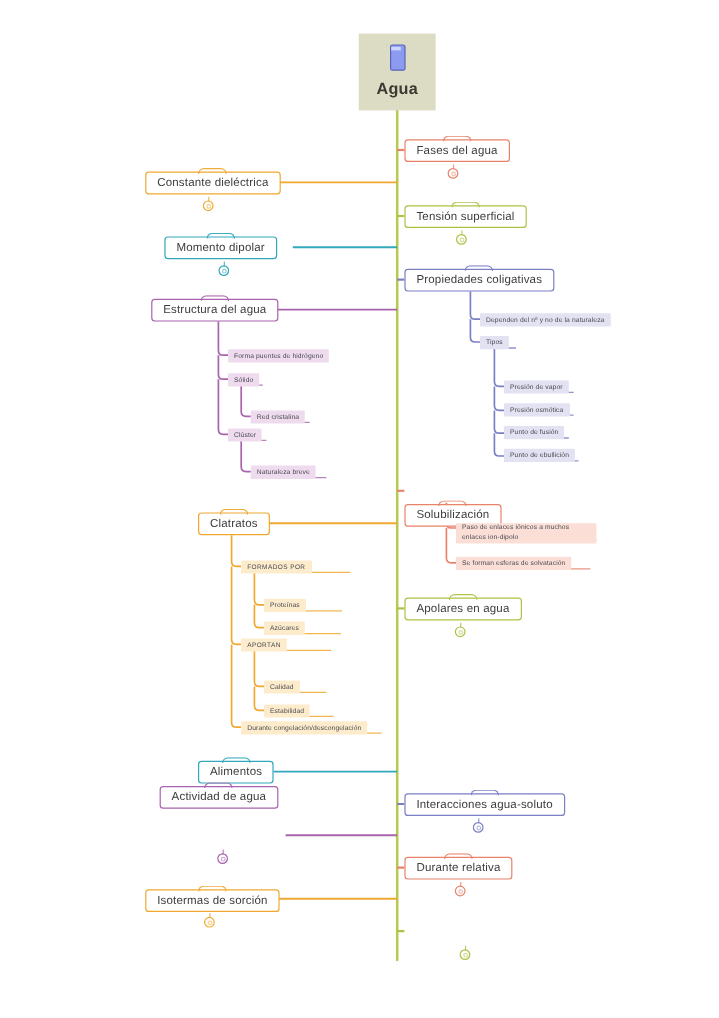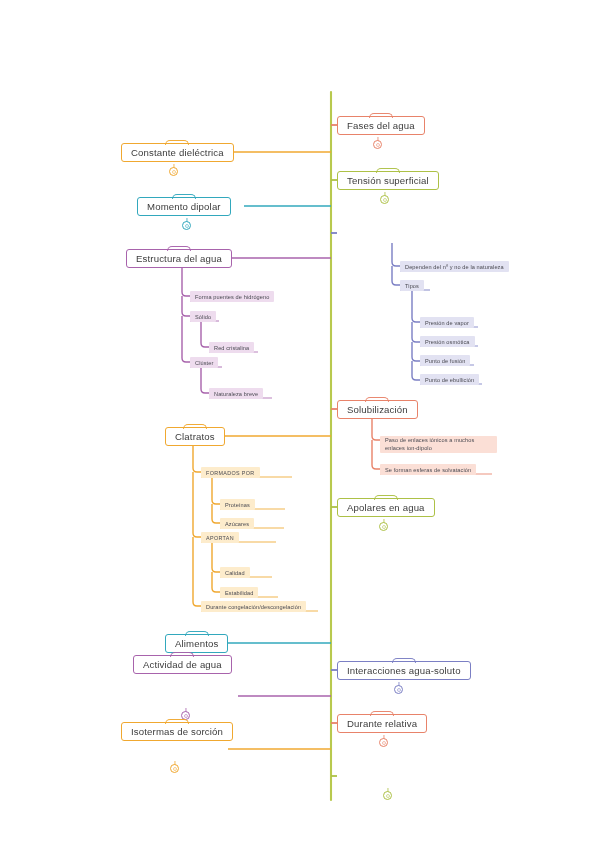--- a/index.html
+++ b/index.html
@@ -143,33 +143,43 @@
     <path d="M212,572 L212,588 Q212,592 216,592 L220,592" stroke="#f0a830" stroke-width="1.4" fill="none"></path>
     <path d="M201,477 L292,477" stroke="#f0a830" stroke-width="1.1" fill="none" opacity=".85"></path>
     <path d="M201,542 L276,542" stroke="#f0a830" stroke-width="1.1" fill="none" opacity=".85"></path>
     <path d="M220,509 L285,509" stroke="#f0a830" stroke-width="1.1" fill="none" opacity=".85"></path>
     <path d="M220,528 L284,528" stroke="#f0a830" stroke-width="1.1" fill="none" opacity=".85"></path>
     <path d="M220,577 L272,577" stroke="#f0a830" stroke-width="1.1" fill="none" opacity=".85"></path>
     <path d="M220,597 L278,597" stroke="#f0a830" stroke-width="1.1" fill="none" opacity=".85"></path>
     <path d="M201,611 L318,611" stroke="#f0a830" stroke-width="1.1" fill="none" opacity=".85"></path>
   </svg>
 
+  <div class="root-node">
+    <span class="glass-icon">
+      <span class="body"></span>
+        <span class="rim"></span>
+    </span>
+    <span class="root-label">Agua</span>
+  </div>
 
   <div class="n1 right" style="left:337px;top:116px;color:#e8836a;border-color:#e8836a;">
     <span style="color:#3c3c3c;">Fases del agua</span>
   </div>
   <span class="badge" style="left:373px;top:140px;color:#e8836a;border-color:#e8836a;"></span>
 
   <div class="n1 right" style="left:337px;top:171px;color:#adc146;border-color:#adc146;">
     <span style="color:#3c3c3c;">Tensión superficial</span>
   </div>
   <span class="badge" style="left:380px;top:195px;color:#adc146;border-color:#adc146;"></span>
 
-
-  <div class="n1 right" style="left:337px;top:400px;color:#e8836a;border-color:#e8836a;">
+  <div class="n1 right" style="left:337px;top:224px;color:#7b7fc4;border-color:#7b7fc4;">
+    <span style="color:#3c3c3c;">Propiedades coligativas</span>
+  </div>
+
+  <div class="n1 right" style="left:337px;top:420px;color:#e8836a;border-color:#e8836a;">
     <span style="color:#3c3c3c;">Solubilización</span>
   </div>
 
   <div class="n1 right" style="left:337px;top:498px;color:#adc146;border-color:#adc146;">
     <span style="color:#3c3c3c;">Apolares en agua</span>
   </div>
   <span class="badge" style="left:379px;top:522px;color:#adc146;border-color:#adc146;"></span>
 
   <div class="n1 right" style="left:337px;top:661px;color:#7b7fc4;border-color:#7b7fc4;">
     <span style="color:#3c3c3c;">Interacciones agua-soluto</span>
@@ -204,21 +214,21 @@
   <div class="n1 left" style="left:165px;top:634px;color:#32a8bd;border-color:#32a8bd;">
     <span style="color:#3c3c3c;">Alimentos</span>
   </div>
   <span class="badge" style="left:192px;top:658px;color:#32a8bd;border-color:#32a8bd;"></span>
 
   <div class="n1 left" style="left:133px;top:655px;color:#a863ac;border-color:#a863ac;">
     <span style="color:#3c3c3c;">Actividad de agua</span>
   </div>
   <span class="badge" style="left:181px;top:711px;color:#a863ac;border-color:#a863ac;"></span>
 
-  <div class="n1 left" style="left:121px;top:722px;color:#f0a830;border-color:#f0a830;">
+  <div class="n1 left" style="left:121px;top:741px;color:#f0a830;border-color:#f0a830;">
     <span style="color:#3c3c3c;">Isotermas de sorción</span>
   </div>
   <span class="badge" style="left:170px;top:764px;color:#f0a830;border-color:#f0a830;"></span>
 
   <div class="n2" style="left:400px;top:261px;background:#e2e2f2;">
     <span>Dependen del nº y no de la naturaleza</span>
   </div>
   <div class="n2" style="left:400px;top:280px;background:#e2e2f2;">
     <span>Tipos</span>
   </div>

